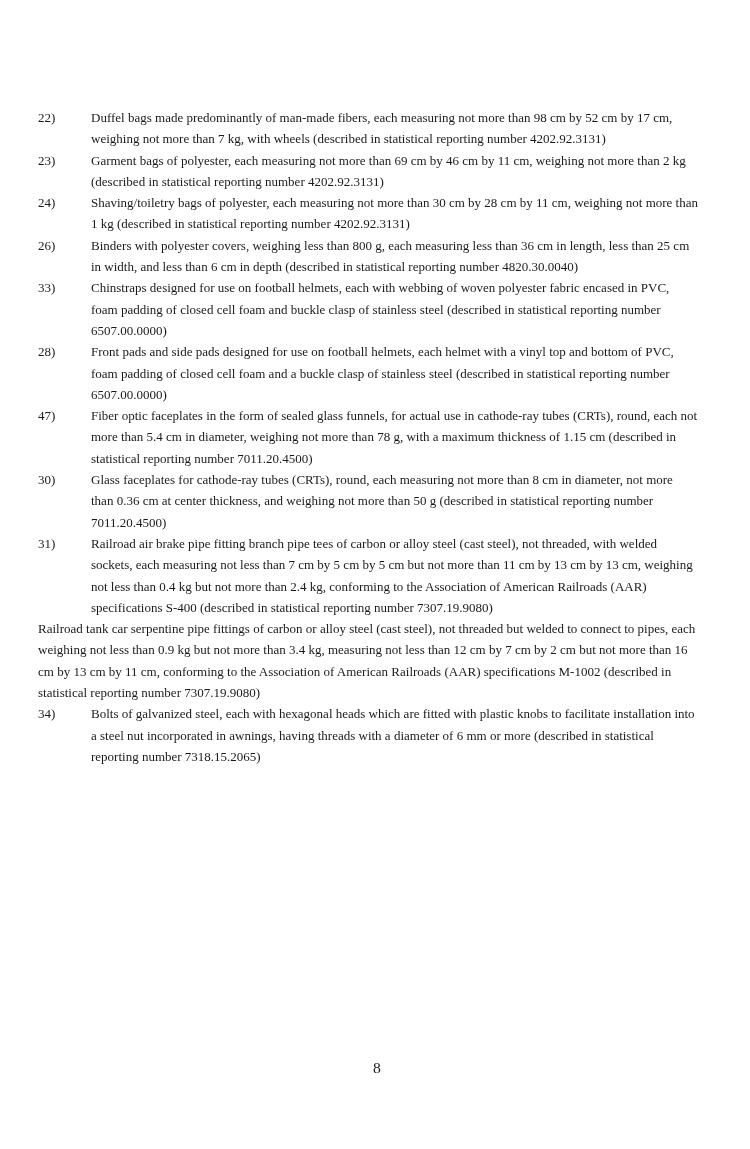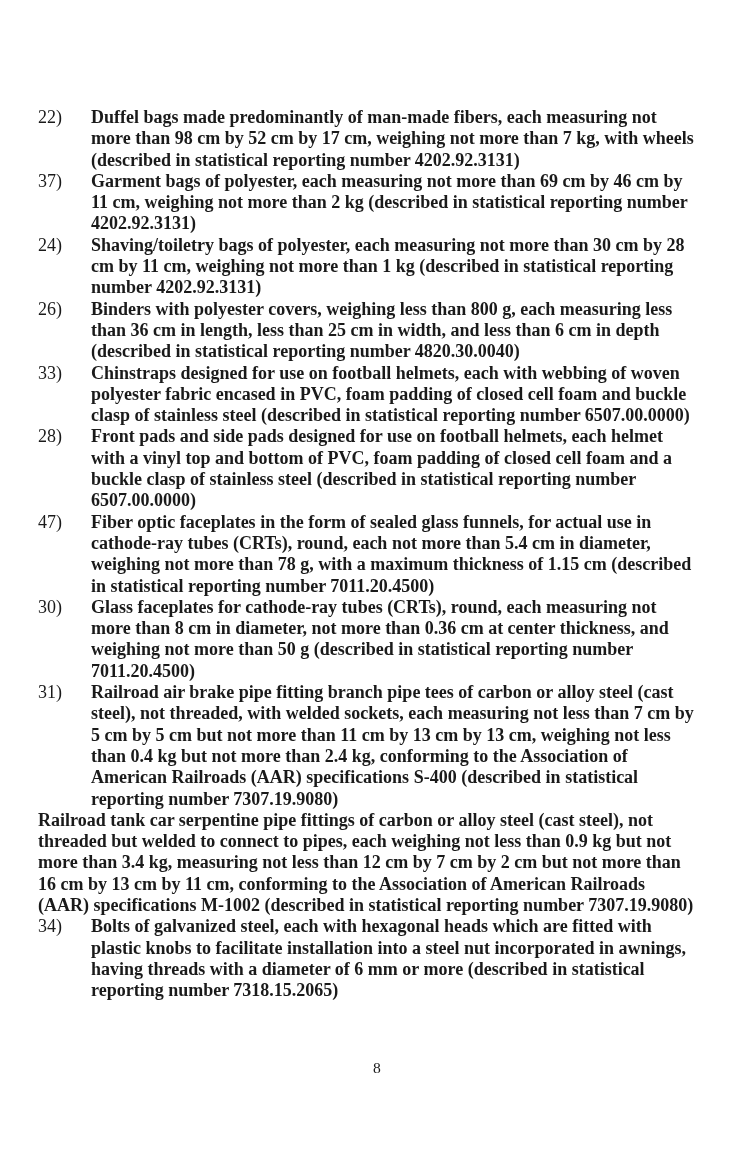--- a/index.html
+++ b/index.html
@@ -1,34 +1,34 @@
 <!DOCTYPE html>
 <html><head>
   <meta charset="utf-8">
   <style>
     html, body { margin: 0; padding: 0; background: #ffffff; }
     body { width: 750px; height: 1149px; position: relative; overflow: hidden;
       font-family: "Liberation Serif", "DejaVu Serif", serif; color: #1a1a1a; }
     .list { position: absolute; left: 38px; top: 107px; width: 660px; }
-    .item { display: flex; font-size: 18px; line-height: 21.3px; }
+    .item { display: flex; font-size: 13px; line-height: 21.3px; }
     .num { width: 53px; flex: none; }
-    .txt { flex: 1; font-weight: bold; }
+    .txt { flex: 1; }
     .page-num { position: absolute; top: 1057px; left: 0; width: 750px; text-align: center;
       font-size: 15.6px; line-height: 21px; padding-left: 2px; }
   </style>
 </head>
 <body>
 
 <div class="list">
   <div class="item">
       <span class="num">22)</span>
       <span class="txt">Duffel bags made predominantly of man-made fibers, each measuring not more than 98 cm by 52 cm by 17 cm, weighing not more than 7 kg, with wheels (described in statistical reporting number 4202.92.3131)</span>
     </div>
   <div class="item">
-      <span class="num">37)</span>
+      <span class="num">23)</span>
       <span class="txt">Garment bags of polyester, each measuring not more than 69 cm by 46 cm by 11 cm, weighing not more than 2 kg (described in statistical reporting number 4202.92.3131)</span>
     </div>
   <div class="item">
       <span class="num">24)</span>
       <span class="txt">Shaving/toiletry bags of polyester, each measuring not more than 30 cm by 28 cm by 11 cm, weighing not more than 1 kg (described in statistical reporting number 4202.92.3131)</span>
     </div>
   <div class="item">
       <span class="num">26)</span>
       <span class="txt">Binders with polyester covers, weighing less than 800 g, each measuring less than 36 cm in length, less than 25 cm in width, and less than 6 cm in depth (described in statistical reporting number 4820.30.0040)</span>
     </div>

